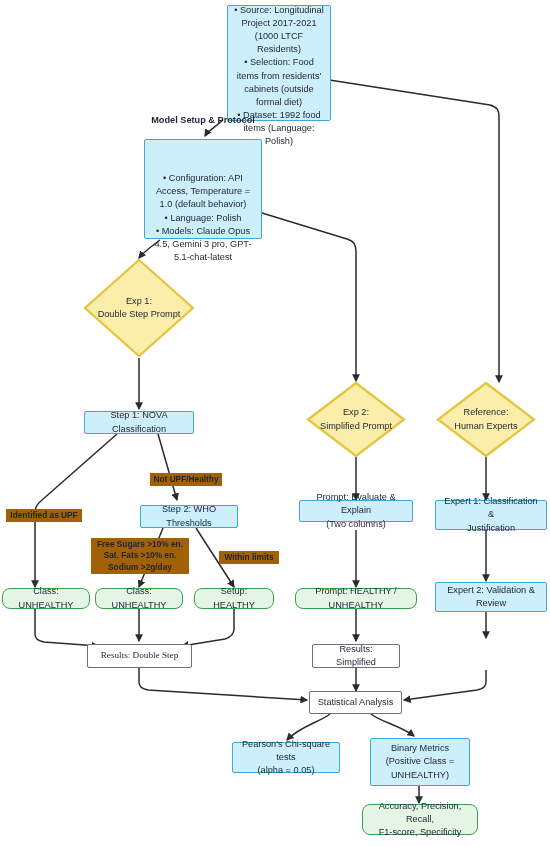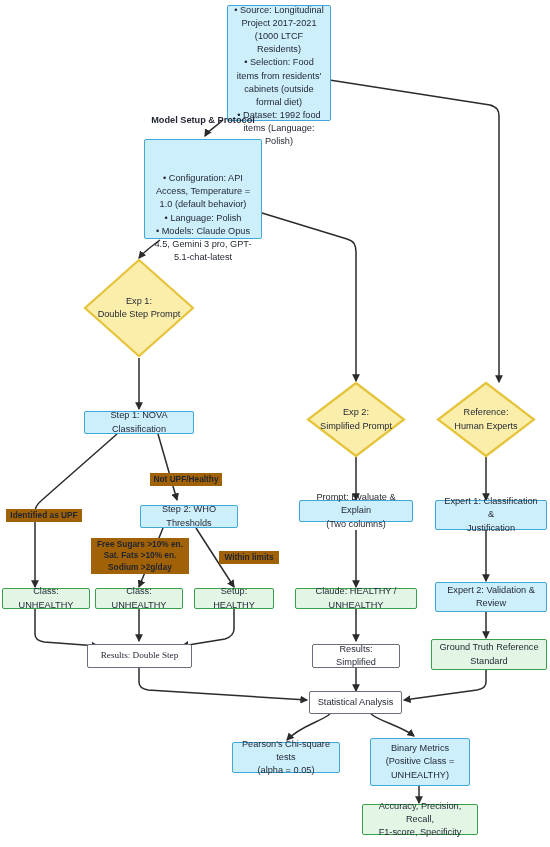--- a/index.html
+++ b/index.html
@@ -41,21 +41,21 @@
     background: #cdeefb;
     border: 1.6px solid #3fa8d8;
     border-radius: 2px;
     font-size: 9.2px;
     padding: 5px 6px;
   }
   
   .box-green {
     background: #e3f6e6;
     border: 1.6px solid #3aa14b;
-    border-radius: 2px;
+    border-radius: 8px;
     font-size: 9.2px;
     padding: 5px 6px;
   }
   
   .box-plain {
     background: #ffffff;
     border: 1.4px solid #6b6f7b;
     border-radius: 2px;
     font-size: 9.2px;
     padding: 5px 6px;
@@ -218,37 +218,33 @@
   <div class="node box-green" style="left:194px; top:588px; width:80px; height:21px;">
     <span>Setup: HEALTHY</span>
   </div>
 
   <div class="node box-blue" style="left:299px; top:500px; width:114px; height:22px;">
     <span>Prompt: Evaluate &amp; Explain
 (Two columns)</span>
   </div>
 
   <div class="node box-green" style="left:295px; top:588px; width:122px; height:21px;">
-    <span>Claude: HEALTHY / UNHEALTHY</span>
+    <span>Prompt: HEALTHY / UNHEALTHY</span>
   </div>
 
   <div class="node box-blue" style="left:435px; top:500px; width:112px; height:30px;">
     <span>Expert 1: Classification &amp;
 Justification</span>
   </div>
 
   <div class="node box-blue" style="left:435px; top:582px; width:112px; height:30px;">
     <span>Expert 2: Validation &amp;
 Review</span>
   </div>
 
-  <div class="node box-green" style="left:431px; top:639px; width:116px; height:31px;">
-    <span>Ground Truth Reference
-Standard</span>
-  </div>
 
   <div class="node box-plain" style="left:87px; top:644px; width:105px; height:24px;font-family:Liberation Serif, serif;">
     <span>Results: Double Step</span>
   </div>
 
   <div class="node box-plain" style="left:312px; top:644px; width:88px; height:24px;">
     <span>Results: Simplified</span>
   </div>
 
   <div class="node box-plain" style="left:309px; top:691px; width:93px; height:23px;">

